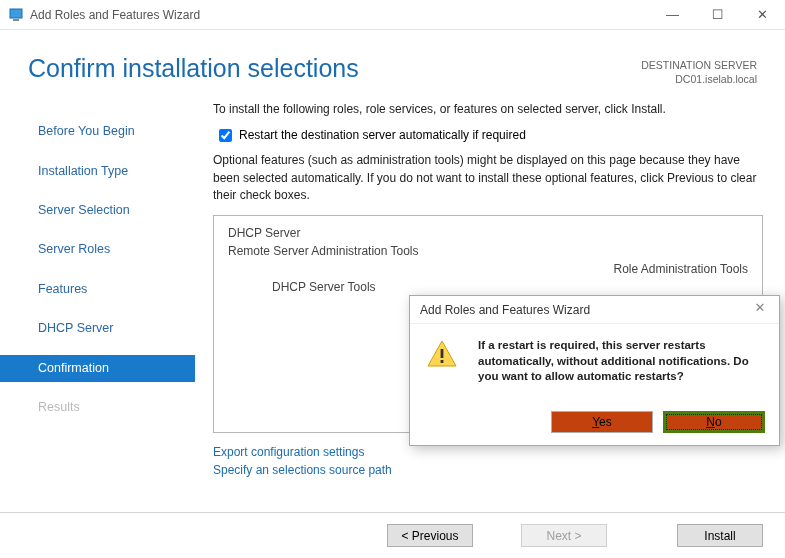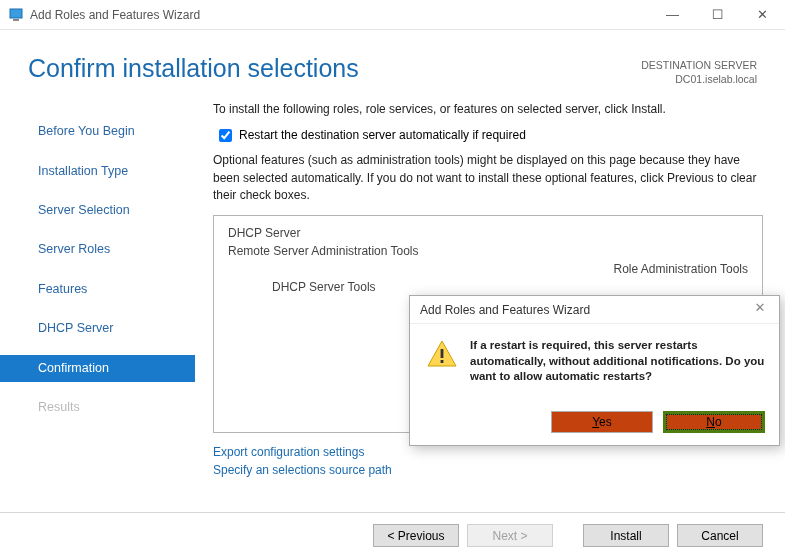--- a/index.html
+++ b/index.html
@@ -137,20 +137,21 @@
     }
     .footer .gap { width: 14px; }
     .btn {
       min-width: 86px;
       height: 23px;
       font-size: 12px;
       background: #e1e1e1;
       border: 1px solid #adadad;
       cursor: default;
       padding: 0 10px;
+      margin-left: 40px;
     }
     .btn.disabled {
       color: #a0a0a0;
       background: #efefef;
       border-color: #d0d0d0;
     }
     .modal {
       position: absolute;
       left: 409px;
       top: 295px;
@@ -173,21 +174,21 @@
     .modal-close {
       width: 26px; height: 20px;
       text-align: center;
       color: #888;
       font-size: 13px;
       cursor: default;
     }
     .modal-body {
       display: flex;
       padding: 14px 14px 6px 16px;
-      gap: 12px;
+      gap: 20px;
     }
     .warn-icon {
       width: 32px; height: 32px;
       flex-shrink: 0;
     }
     .modal-msg {
       font-size: 11.5px;
       font-weight: 600;
       color: #222;
       line-height: 1.35;
@@ -274,21 +275,20 @@
       <a>Specify an selections source path</a>
     </div>
   </div>
 </div>
 
 <div class="footer">
   <button class="btn">&lt; Previous</button>
   <button class="btn disabled">Next &gt;</button>
   <div class="gap"></div>
   <button class="btn">Install</button>
-  <button class="btn">Cancel</button>
 </div>
 
 <div class="modal">
   <div class="modal-title">
     <span>Add Roles and Features Wizard</span>
     <span class="modal-close">✕</span>
   </div>
   <div class="modal-body">
     <div class="warn-icon">
       <svg width="32" height="32" viewBox="0 0 32 32">

